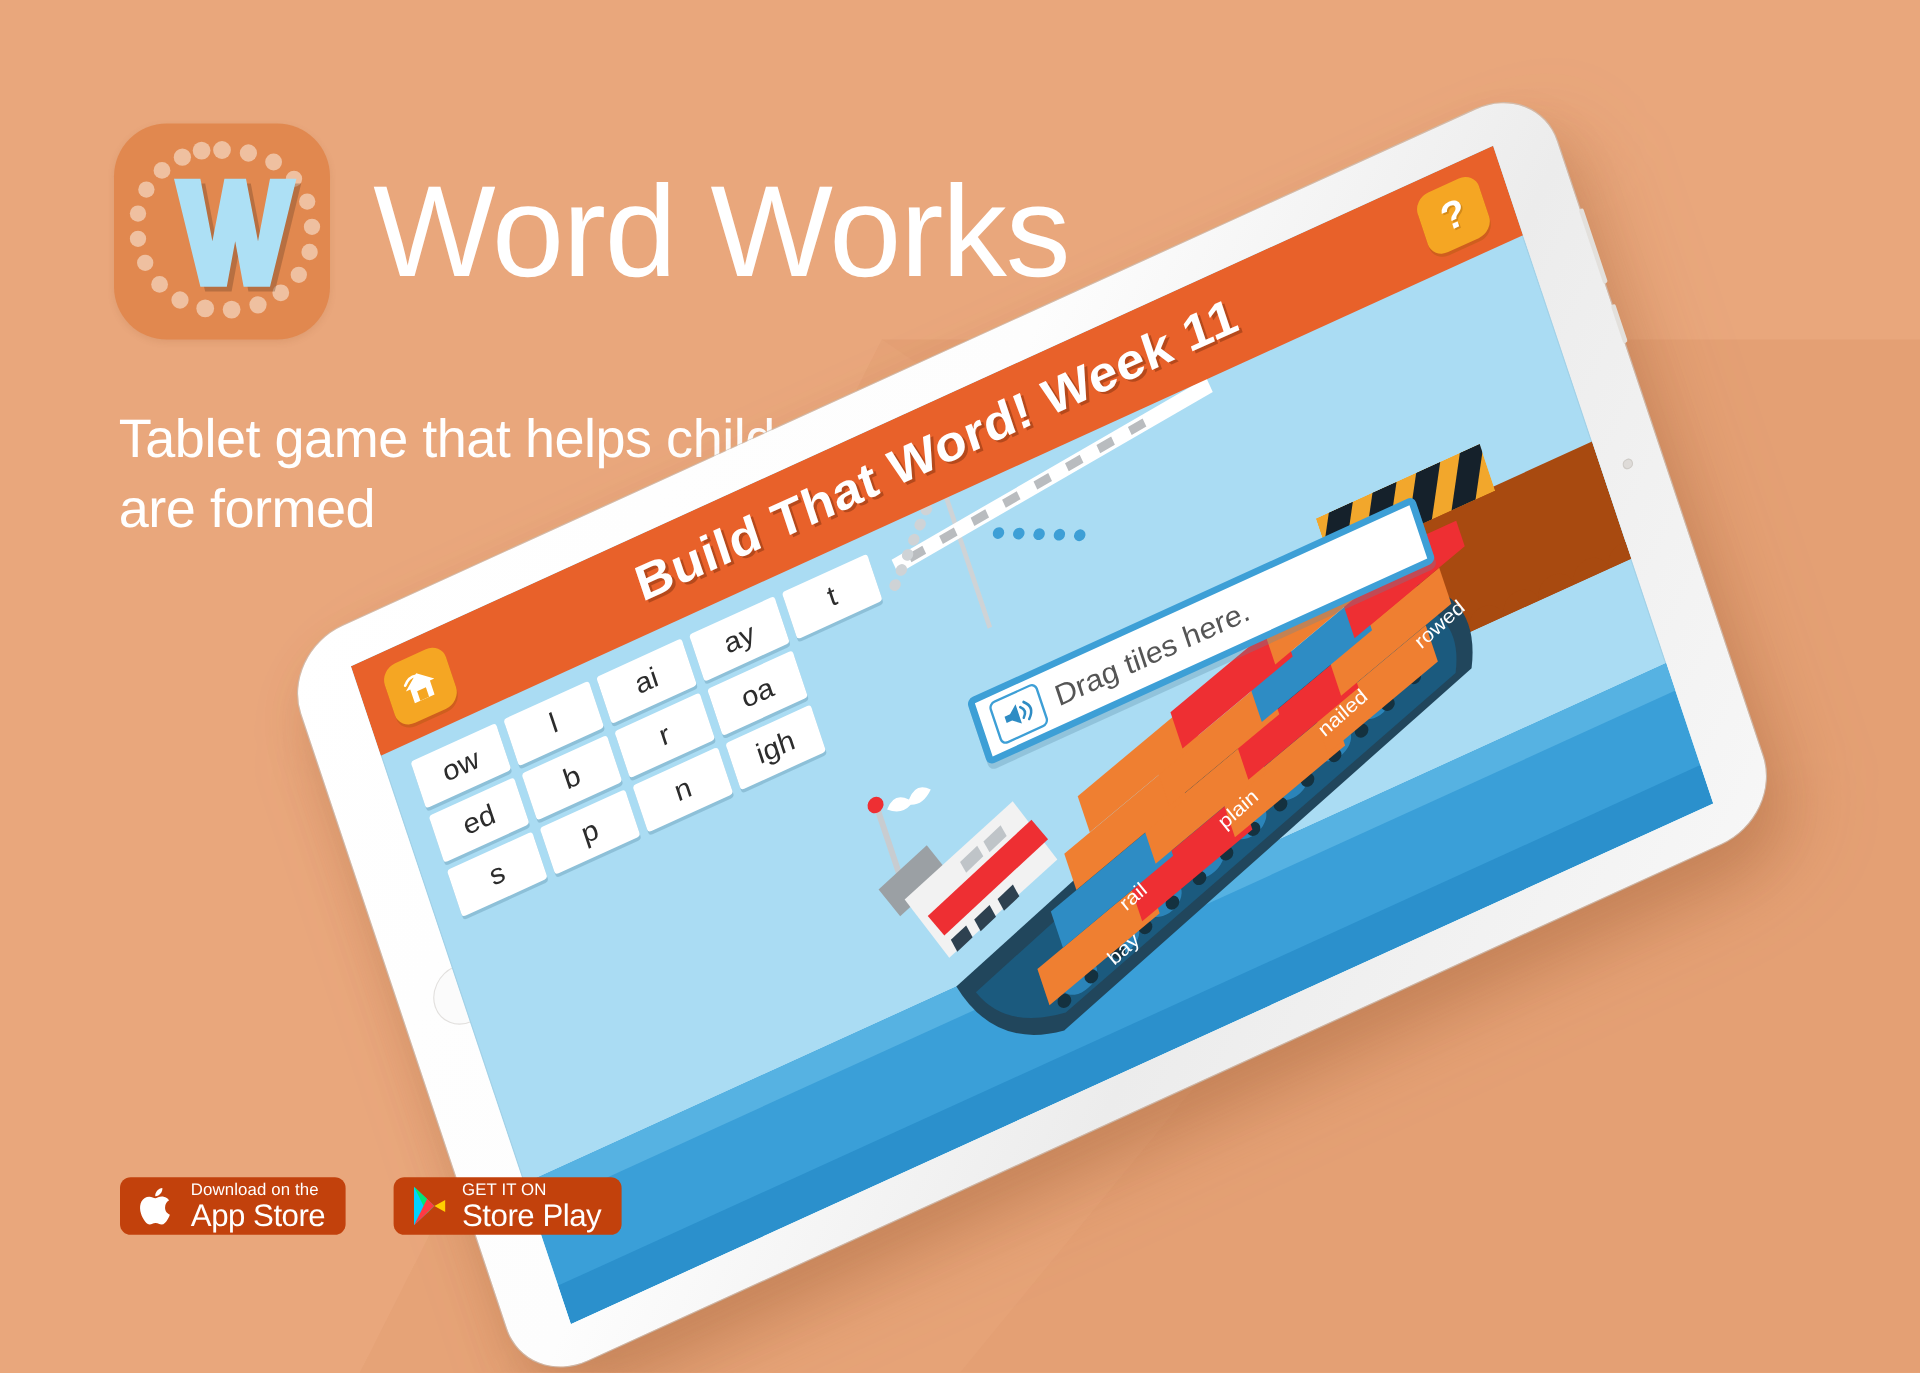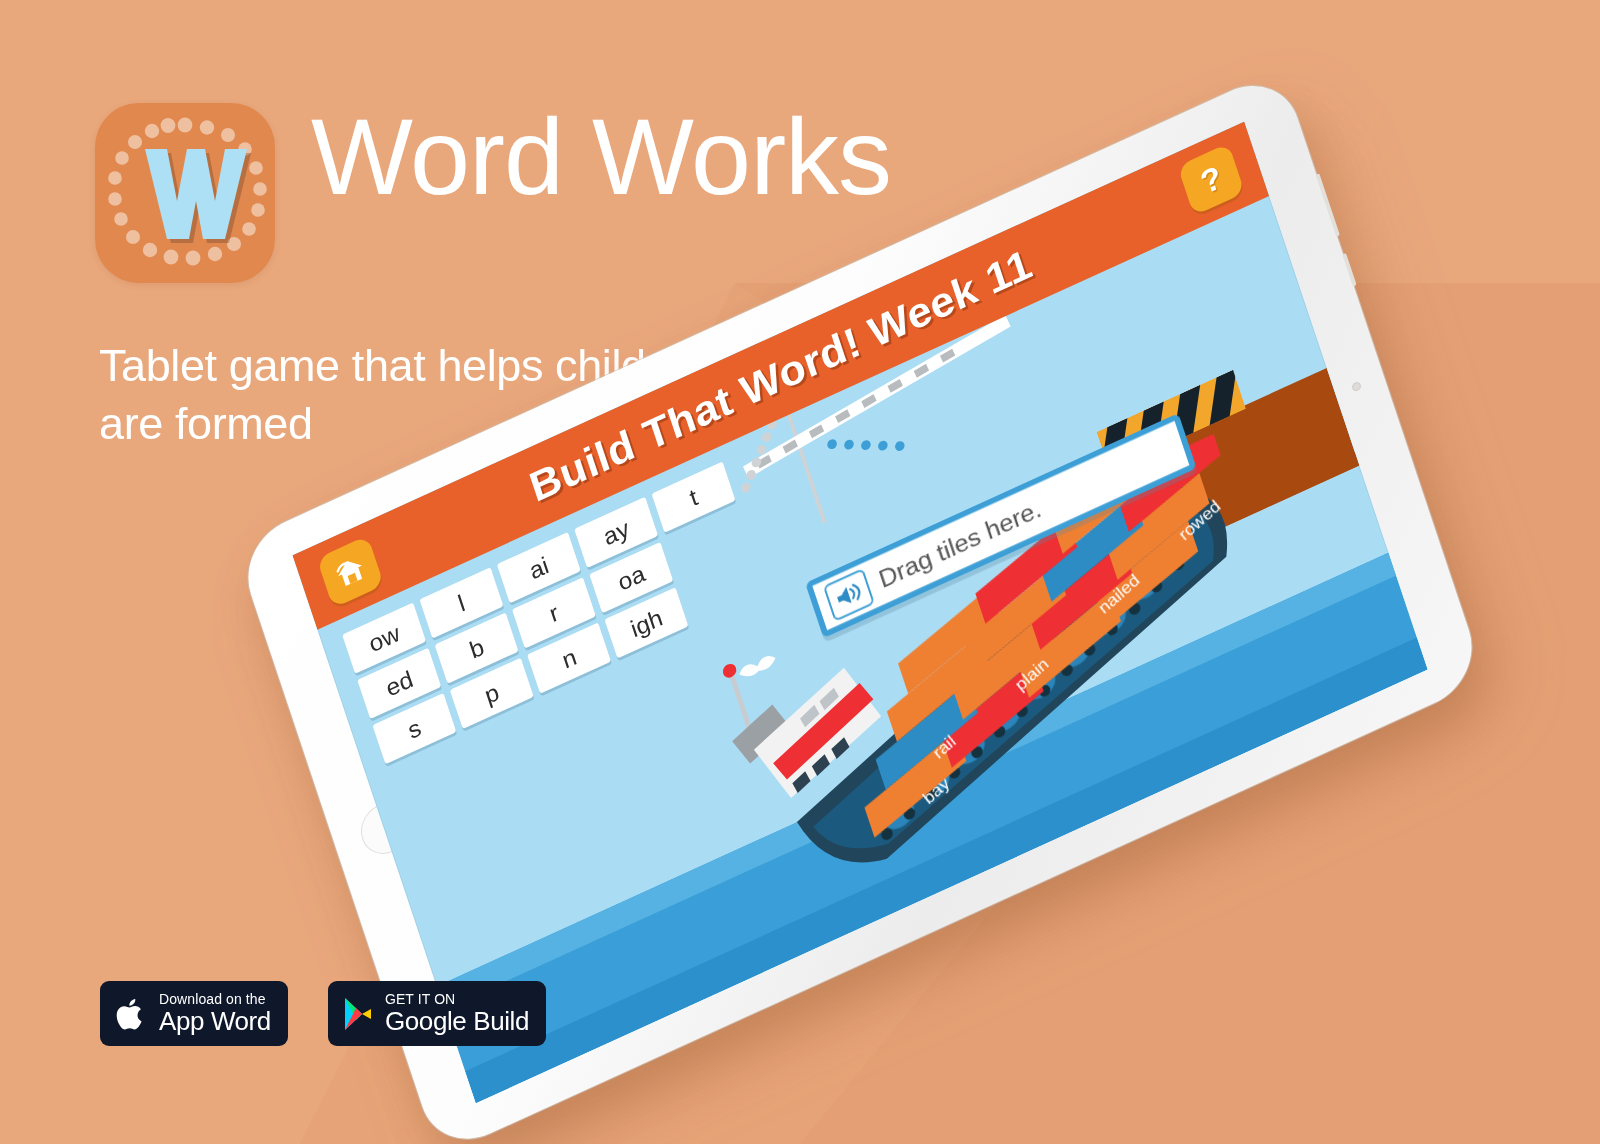--- a/index.html
+++ b/index.html
@@ -10,21 +10,21 @@
     position:relative;
   }
 
   
   #bg-poly {
     position:absolute; inset:0; width:1600px; height:1144px;
     pointer-events:none;
   }
 
   
-  #brand { position:absolute; left:95px; top:103px; display:flex; }
+  #brand { position:absolute; left:95px; top:103px; display:flex; align-items:center; }
   #app-icon {
     width:180px; height:180px; border-radius:44px;
     background:#e1884f; position:relative; flex:none;
     box-shadow:0 2px 6px rgba(140,70,30,.12);
   }
   #app-icon svg { position:absolute; inset:0; width:180px; height:180px; }
   #app-title {
     color:#ffffff; font-size:108px; line-height:1; font-weight:400;
     letter-spacing:-1px; margin-left:36px; white-space:nowrap;
     text-rendering:geometricPrecision;
@@ -34,21 +34,21 @@
   #tagline {
     position:absolute; left:99px; top:337px;
     color:#ffffff; font-size:45px; line-height:58px; font-weight:300;
     letter-spacing:-0.4px;
   }
   #tagline div { white-space:nowrap; }
 
   
   #badges { position:absolute; left:100px; top:981px; display:flex; gap:40px; }
   .badge {
-    background:#0f172a; border-radius:9px; height:65px;
+    background:#c2410c; border-radius:9px; height:48px;
     display:flex; align-items:center; padding:0 17px 0 14px; gap:11px;
     cursor:pointer;
   }
   .badge .bl-sub { color:#fff; font-size:14px; line-height:1.15; letter-spacing:.1px; }
   .badge .bl-main { color:#fff; font-size:26px; line-height:1.1; letter-spacing:-.4px; }
   .badge .bl-col { display:flex; flex-direction:column; justify-content:center; }
 
   
   #tablet-wrap {
     position:absolute; left:300px; top:300px; width:1360px; height:880px;
@@ -448,30 +448,30 @@
 </div>
 
 <div id="badges">
   <div class="badge">
     <svg width="34" height="40" viewBox="0 0 34 40" fill="#fff">
       <path d="M23.6 21.2c0-4 3.2-5.9 3.3-6-1.8-2.6-4.6-3-5.6-3.1-2.4-.2-4.7 1.4-5.9 1.4-1.2 0-3.1-1.4-5.1-1.3-2.6.04-5 1.5-6.3 3.9-2.7 4.7-.7 11.6 1.9 15.4 1.3 1.9 2.8 4 4.8 3.9 1.9-.08 2.6-1.2 5-1.2 2.3 0 3 1.2 5 1.2 2.1-.04 3.4-1.9 4.7-3.8 1.5-2.2 2.1-4.3 2.1-4.4-.05-.02-4-1.5-4-6z"></path>
       <path d="M19.8 9.6c1-1.3 1.7-3 1.5-4.7-1.5.06-3.3 1-4.4 2.3-.9 1.1-1.8 2.9-1.5 4.6 1.7.1 3.4-.9 4.4-2.2z"></path>
     </svg>
     <div class="bl-col">
       <div class="bl-sub">Download on the</div>
-      <div class="bl-main">App Word</div>
+      <div class="bl-main">App Store</div>
     </div>
   </div>
 
   <div class="badge">
     <svg width="32" height="36" viewBox="0 0 32 36">
       <polygon points="3,2 20,18 3,34" fill="#00d2ff"></polygon>
       <polygon points="3,2 20,18 3,34" fill="none"></polygon>
       <polygon points="3,2 20,18 14,24" fill="#00e676"></polygon>
       <polygon points="3,34 20,18 14,12" fill="#ff3a44"></polygon>
       <polygon points="20,18 29,13 29,23" fill="#ffce00"></polygon>
     </svg>
     <div class="bl-col">
       <div class="bl-sub">GET IT ON</div>
-      <div class="bl-main">Google Build</div>
+      <div class="bl-main">Store Play</div>
     </div>
   </div>
 </div>
 
 </body></html>

